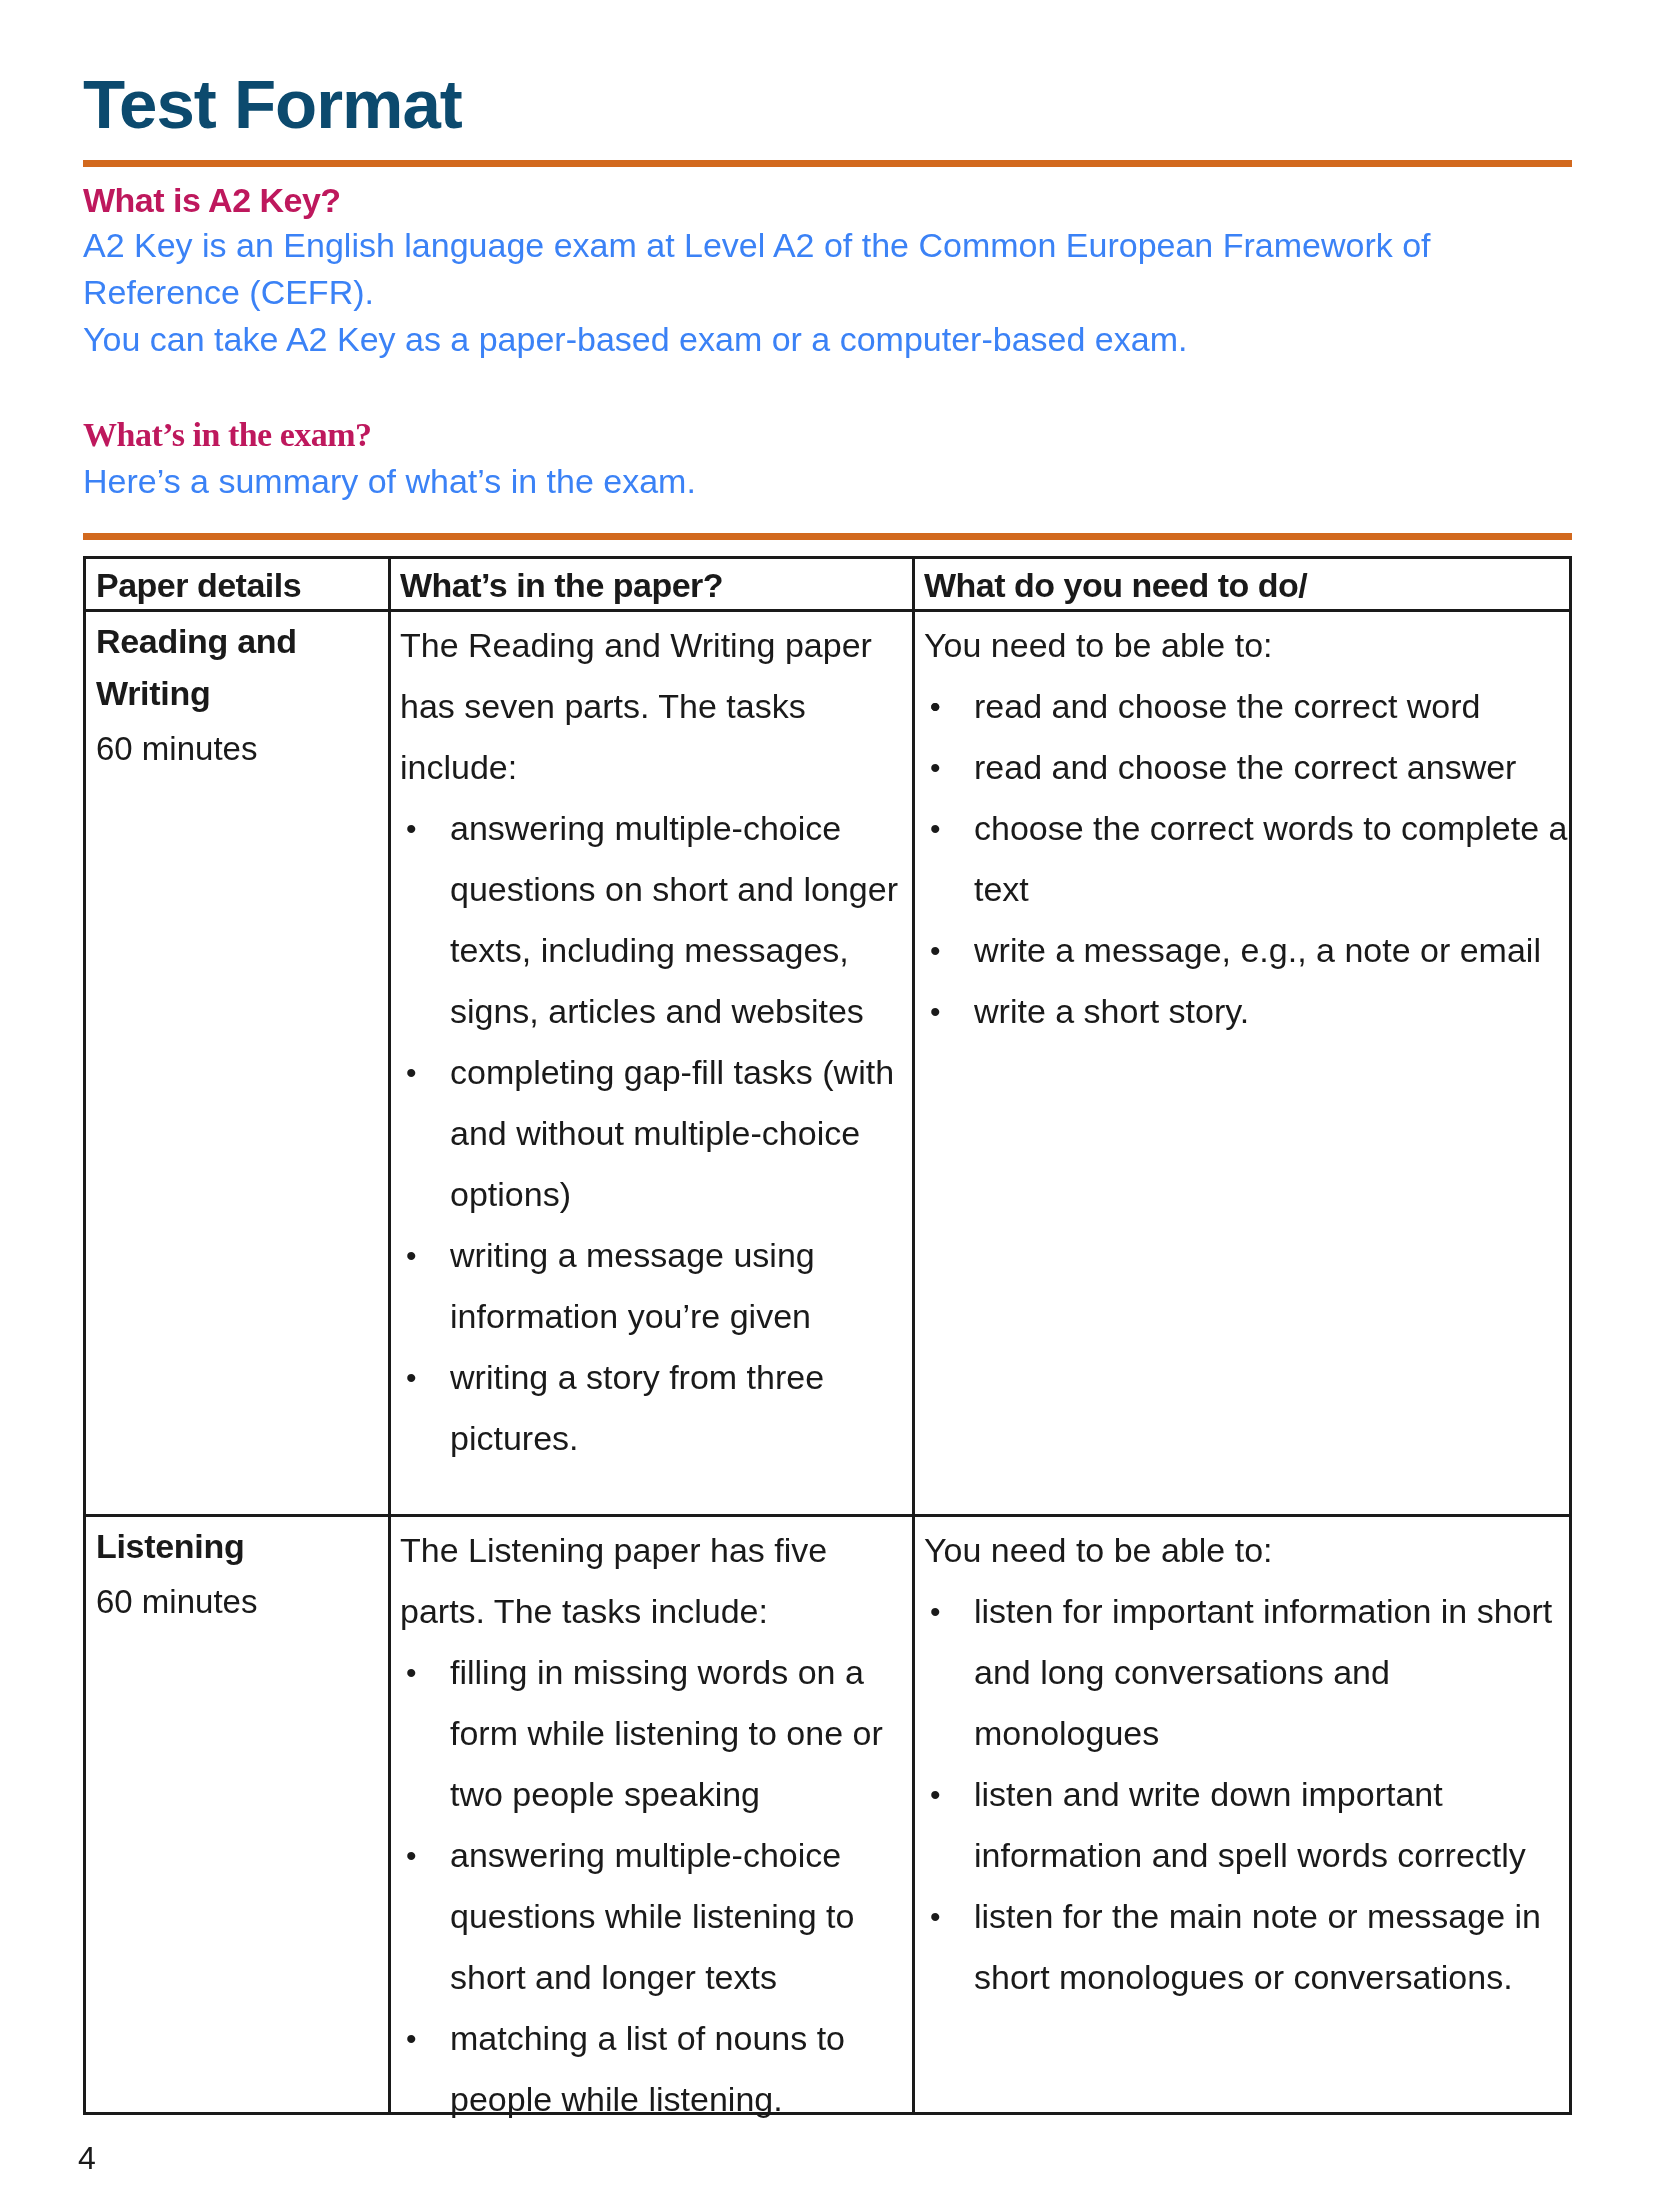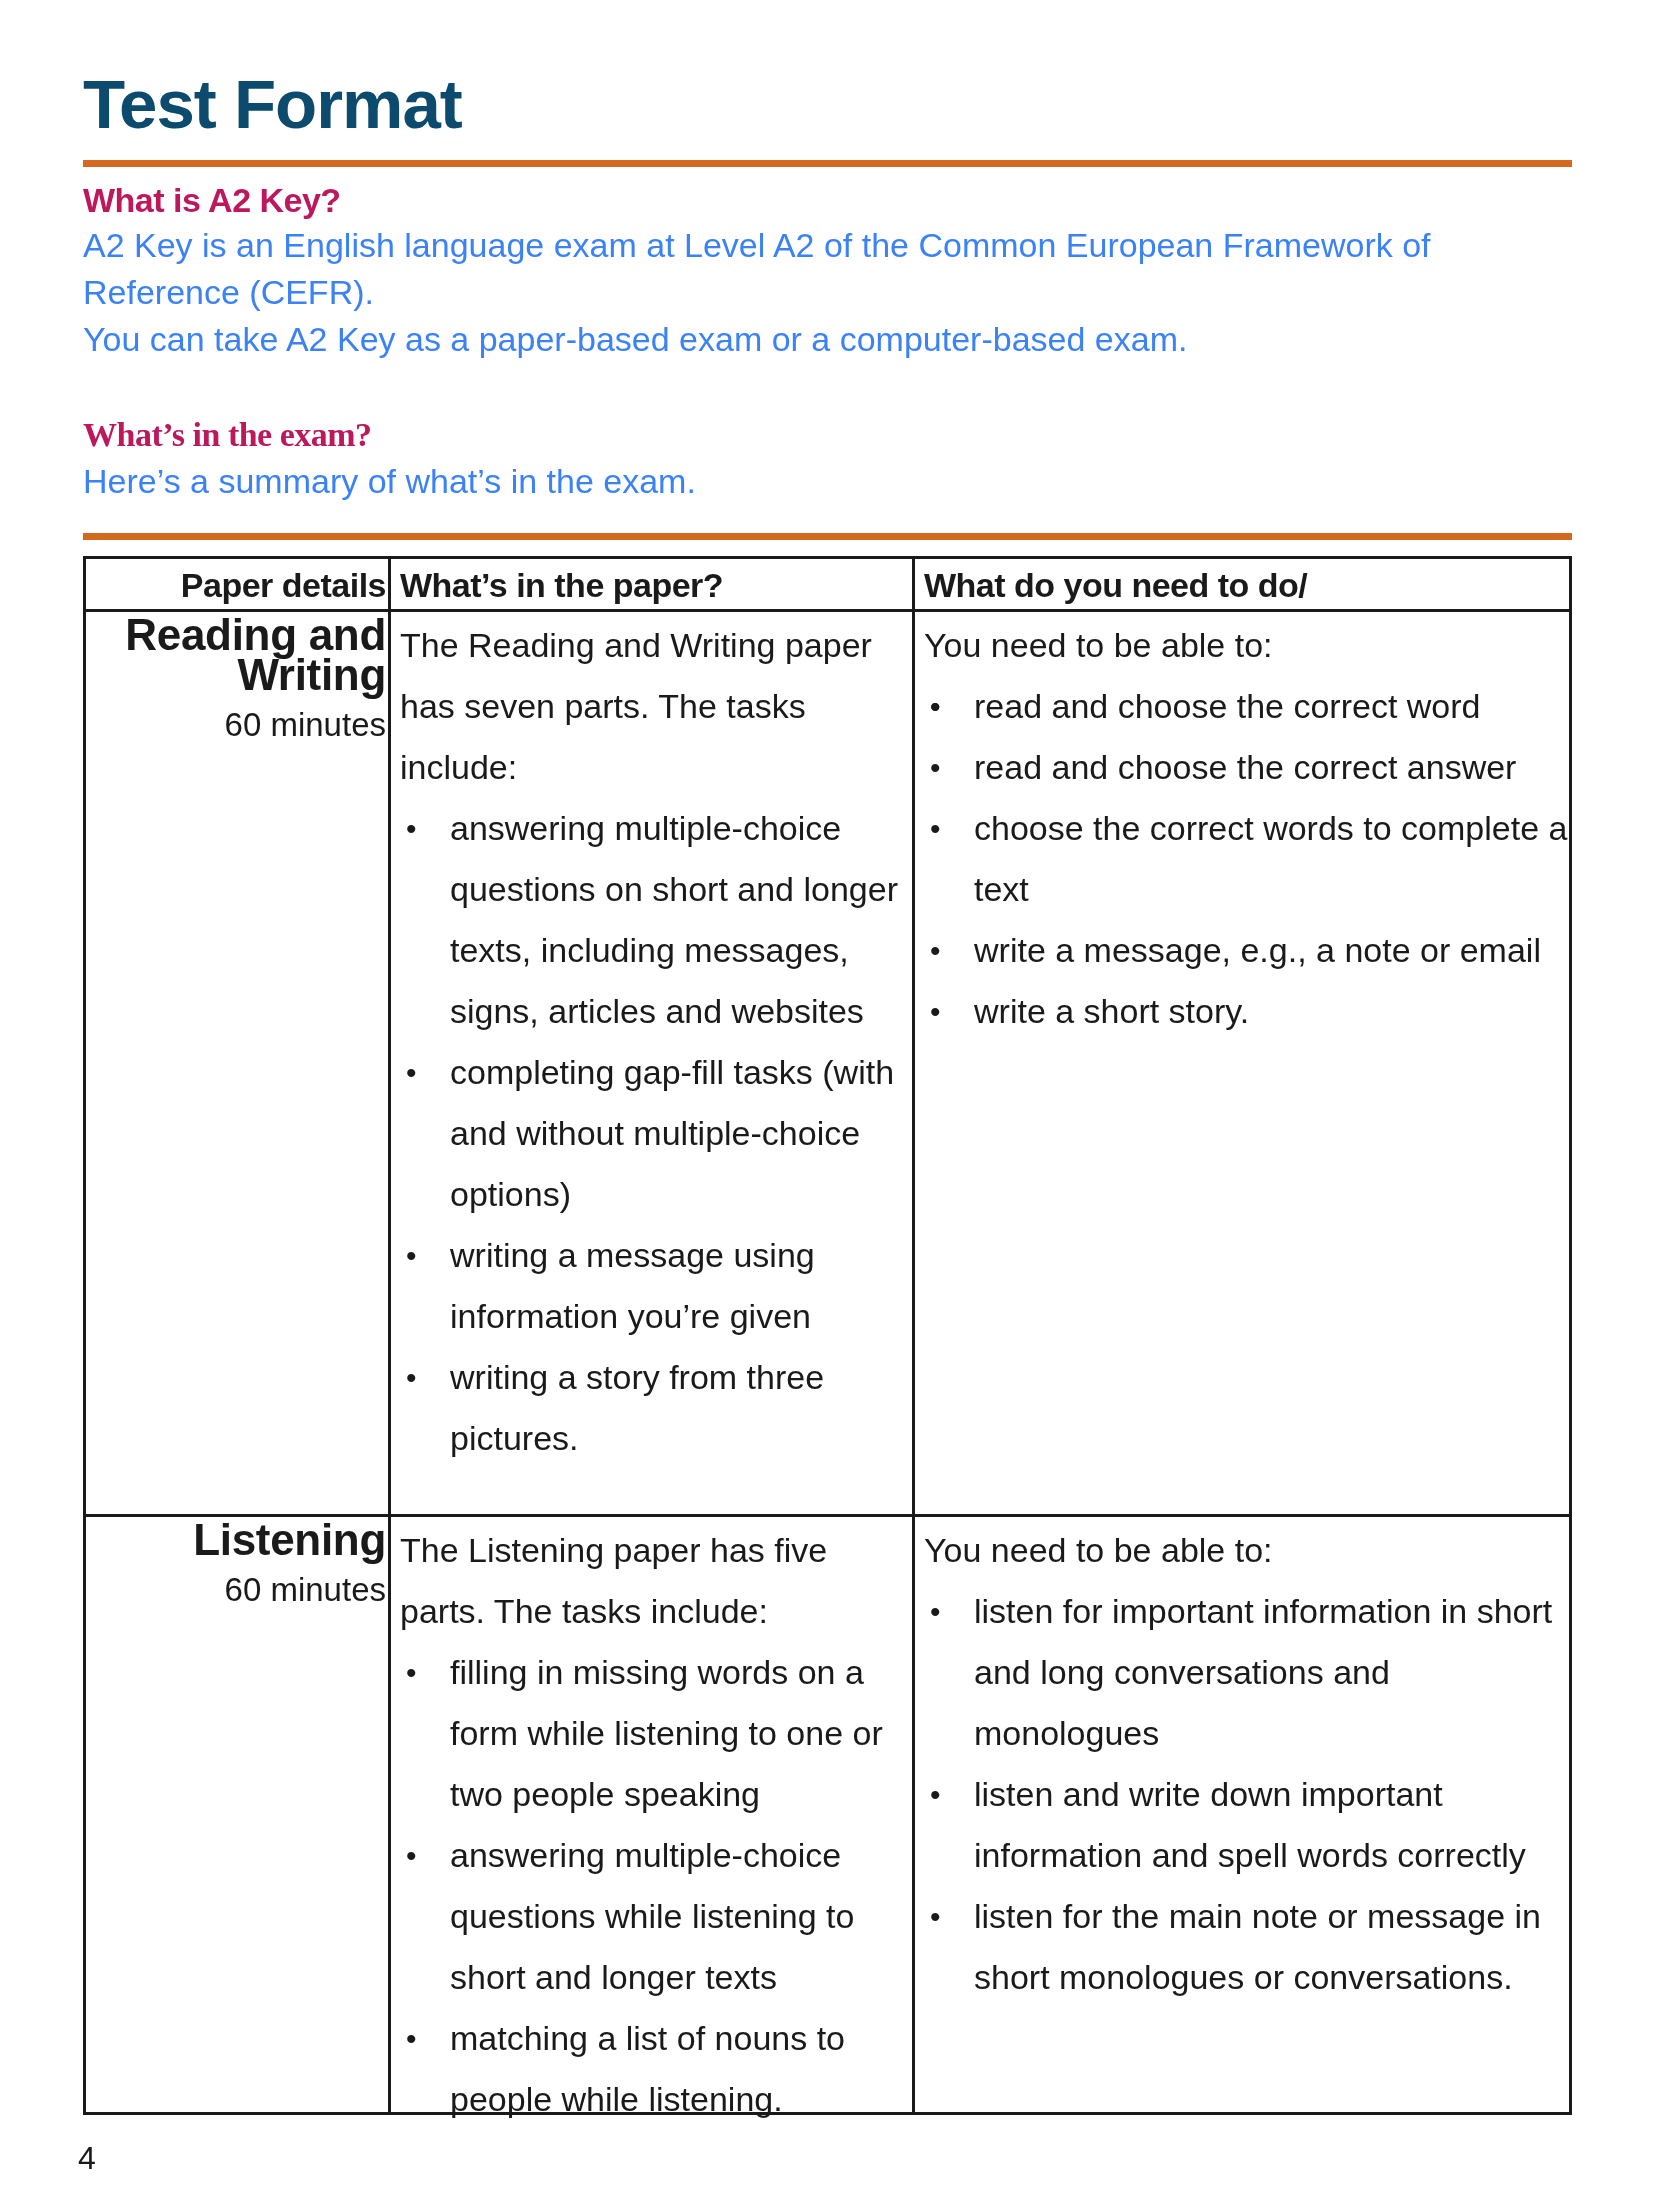--- a/index.html
+++ b/index.html
@@ -36,29 +36,29 @@
     border: 3px solid #1a1a1a; box-sizing: border-box;
   }
   .vline { position: absolute; top: 0; bottom: 0; width: 3px; background: #1a1a1a; }
   .v1 { left: 302px; }
   .v2 { left: 826px; }
   .hline { position: absolute; left: 0; right: 0; height: 3px; background: #1a1a1a; }
   .h-header { top: 50px; }
   .h-row { top: 955px; }
 
   .cell { position: absolute; box-sizing: border-box; }
-  .c1 { left: 10px; width: 290px; text-align: right; }
+  .c1 { left: 10px; width: 290px; }
   .c2 { left: 314px; width: 510px; }
   .c3 { left: 838px; width: 645px; }
   .header-row { top: 2px; height: 48px; }
   .row1 { top: 56px; }
   .row2 { top: 961px; }
 
   .th { font-size: 34px; font-weight: bold; line-height: 48px; letter-spacing: -0.5px; white-space: nowrap; }
-  .paper-name { font-size: 44px; font-weight: bold; line-height: 40px; letter-spacing: -0.3px; }
+  .paper-name { font-size: 34px; font-weight: bold; line-height: 52px; letter-spacing: -0.3px; }
   .duration { font-size: 33px; line-height: 60px; }
   .cell-text { font-size: 34px; line-height: 61px; }
   .bullets { list-style: none; margin: 0; padding: 0; }
   .bullets li { position: relative; padding-left: 50px; }
   .bullet-dot {
     position: absolute; left: 6px; top: 0; font-size: 30px; line-height: 61px;
   }
   .page-number {
     position: absolute; left: 78px; top: 2142px; font-size: 32px; line-height: 1; color: #1a1a1a;
   }

